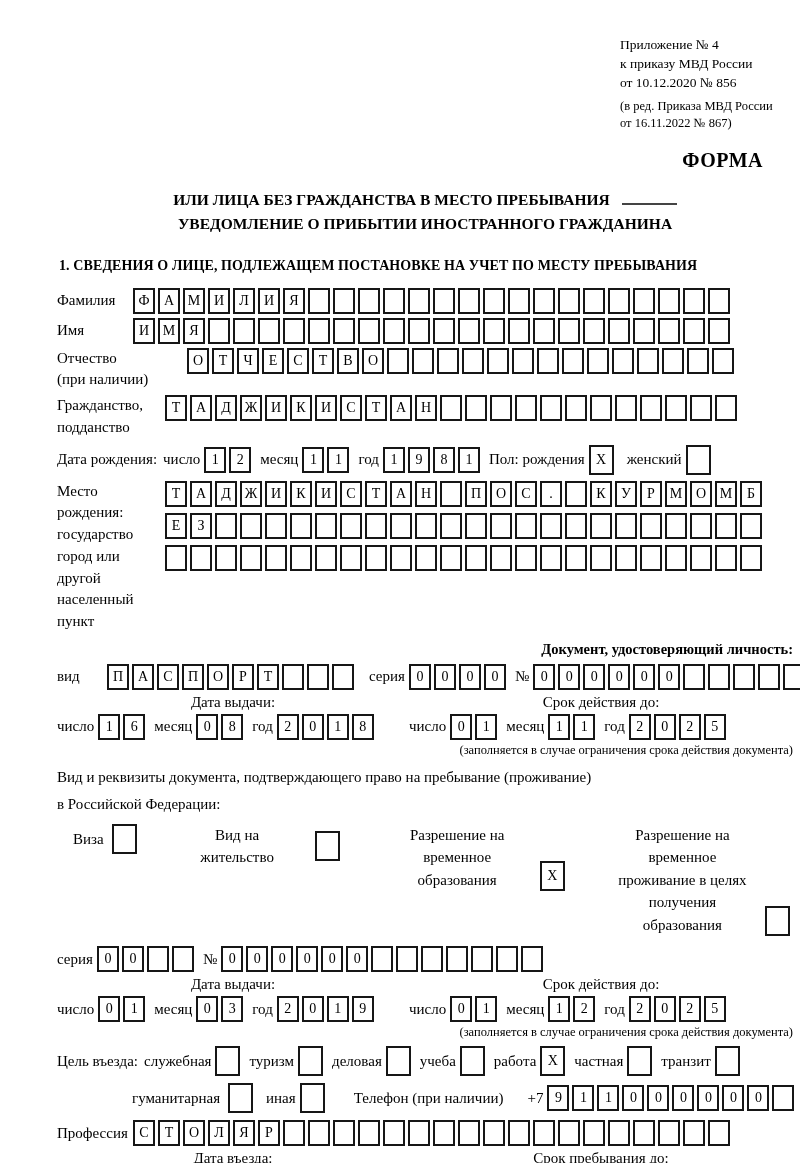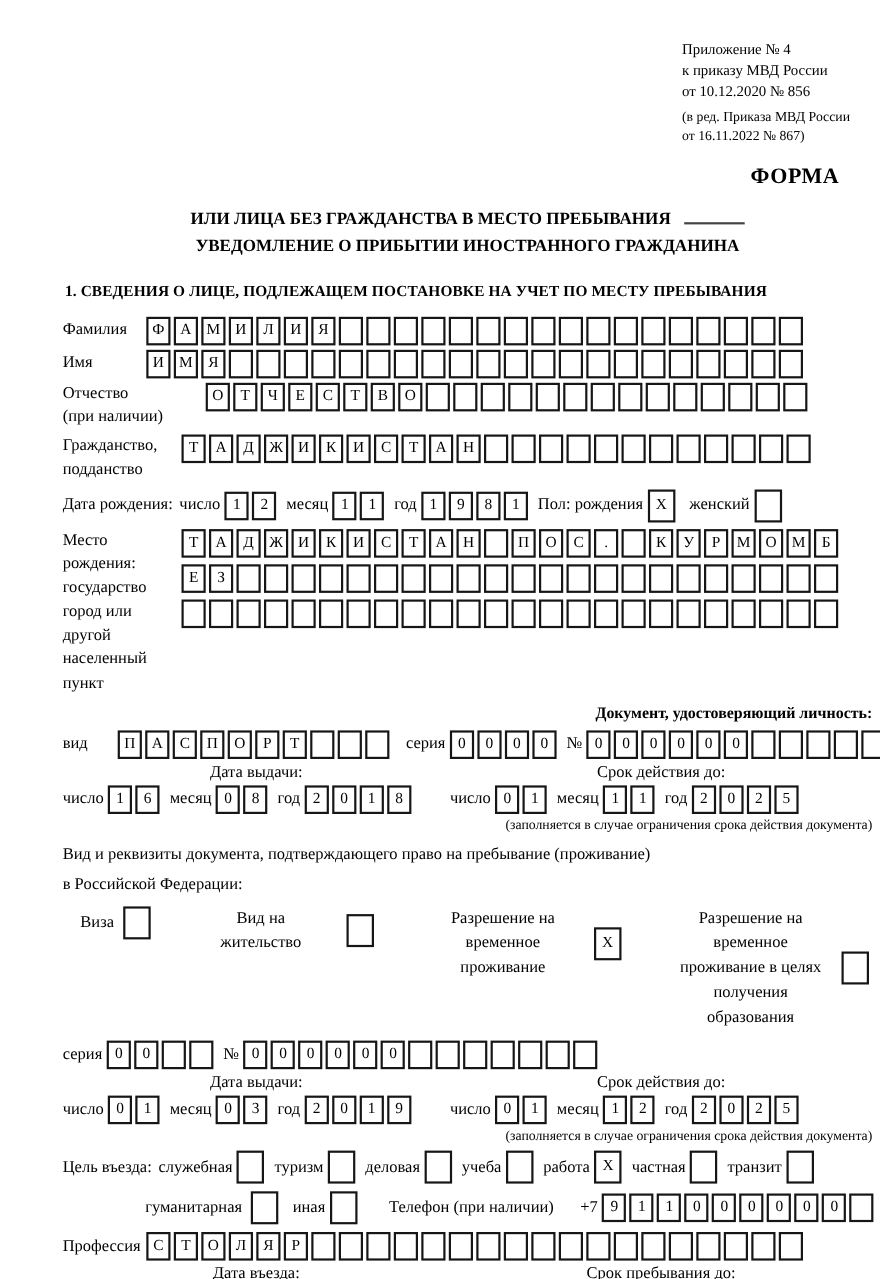--- a/index.html
+++ b/index.html
@@ -37,21 +37,21 @@
   .date-left{width:352px;flex:none;}
   .date-right{flex:1;}
   .date-head{text-align:center;margin-bottom:3px;}
   .date-line{display:flex;align-items:center;}
   .note{font-size:12.5px;}
   .noteright{text-align:right;margin:3px 0 6px 0;}
 
   .intro{line-height:1.8;margin-top:6px;}
 
   .opts{display:flex;align-items:flex-start;margin:6px 0 10px 0;}
-  .opt{display:flex;align-items:center;margin-right:14px;}
+  .opt{display:flex;align-items:flex-end;margin-right:14px;}
   .opt .optlbl{text-align:center;line-height:1.5;margin-right:8px;margin-left:16px;}
   .opt.simple{align-items:center;}
 
   .purpose{display:flex;align-items:center;margin-bottom:7px;}
   .purpose .gap{width:8px;flex:none;}
   .indent75{margin-left:75px;}
 
   .mig{display:flex;align-items:center;margin:6px 0 4px 0;}
 </style>
 </head>
@@ -420,21 +420,21 @@
     </div>
     <div class="opt simple" style="margin-left:14px;">
       <span class="optlbl" style="margin-right:24px;">Вид на жительство</span>
       <span class="boxes chkwrap">
           <span class="cell"></span>
         </span>
     </div>
     <div class="opt" style="margin-left:10px;">
       <span class="optlbl">
         <div>Разрешение на временное</div>
-        <div>проживание</div>
+        <div>образования</div>
       </span>
       <span class="boxes chkwrap">
           <span class="cell">X</span>
         </span>
     </div>
     <div class="opt" style="margin-left:10px;margin-right:0;">
       <span class="optlbl">
         <div>Разрешение на временное</div>
         <div>проживание в целях</div>
         <div>получения образования</div>

